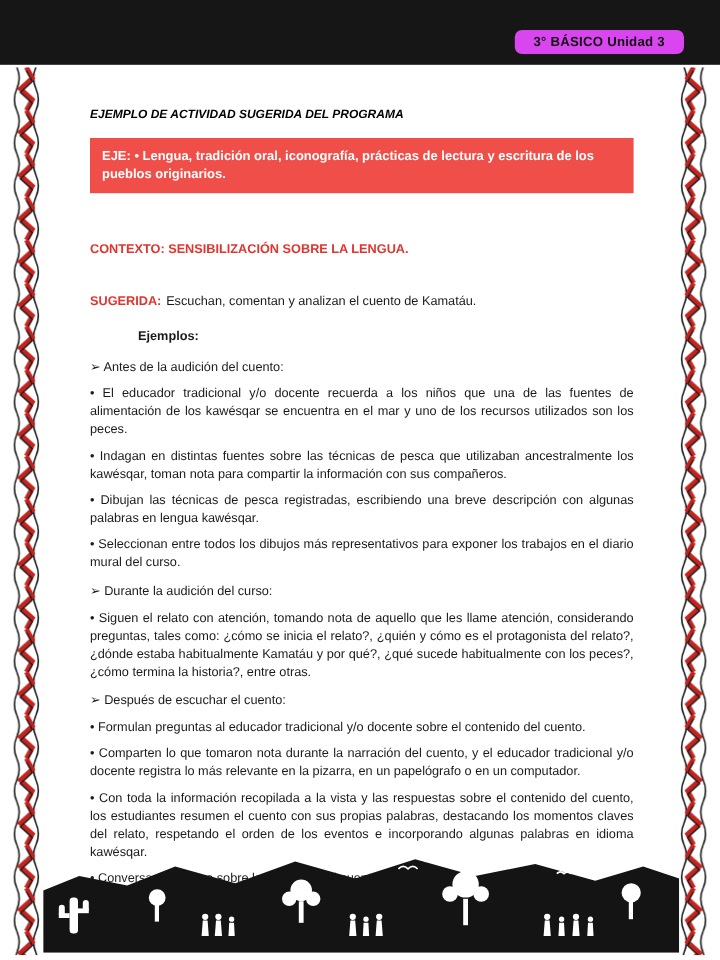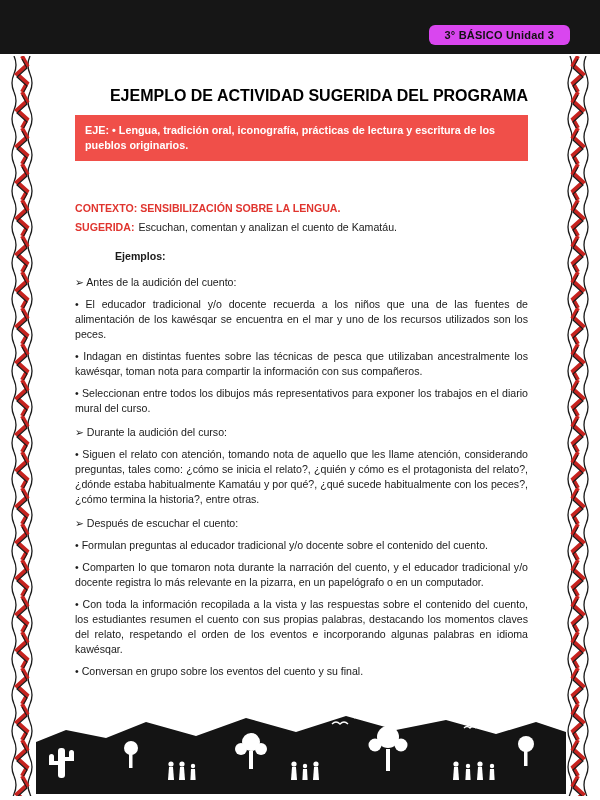--- a/index.html
+++ b/index.html
@@ -11,26 +11,26 @@
   .badge { position:absolute; right:30px; top:25px; background:#d946ef; border-radius:6px;
            padding:4px 16px; font-size:11px; font-weight:bold; color:#111; letter-spacing:.2px; }
 
   .border-strip { position:absolute; top:56px; width:26px; height:740px; }
   .border-left  { left:9px; }
   .border-right { right:9px; }
 
   .content { position:absolute; left:75px; top:88px; width:453px; color:#1a1a1a;
              font-size:10.6px; line-height:15px; }
   .content p { text-align:justify; }
-  .title { text-align:right; font-weight:bold; font-size:16px; margin-bottom:12px; color:#000; }
+  .title { text-align:left; font-weight:bold; font-size:10px; margin-bottom:12px; color:#000;font-style:italic; }
   .banner { background:#f04f49; color:#ffffff; font-weight:bold; font-size:10.8px;
             padding:8px 10px; line-height:15px; margin-bottom:40px; text-align:left; }
   .red  { color:#e0352f; }
   .bold { font-weight:bold; }
-  .mb12 { margin-bottom:4px; }
+  .mb12 { margin-bottom:28px; }
   .mb14 { margin-bottom:14px; }
   .mb11 { margin-bottom:11px;padding-left:40px; }
   .mb9  { margin-bottom:9px; }
   .mb7  { margin-bottom:7px; }
   .label-gap { margin-right:4px; }
 
   .footer { position:absolute; left:36px; right:36px; bottom:6px; height:88px; }
 </style>
 </head>
 <body>
@@ -75,20 +75,21 @@
 
     <p class="red bold mb12">CONTEXTO: SENSIBILIZACIÓN SOBRE LA LENGUA.</p>
 
     <p class="mb14"><span class="red bold label-gap">SUGERIDA:</span><span>Escuchan, comentan y analizan el cuento de Kamatáu.</span></p>
 
     <p class="bold mb11">Ejemplos:</p>
 
     <p class="mb7">➢ Antes de la audición del cuento:</p>
     <p class="mb7">• El educador tradicional y/o docente recuerda a los niños que una de las fuentes de alimentación de los kawésqar se encuentra en el mar y uno de los recursos utilizados son los peces.</p>
     <p class="mb7">• Indagan en distintas fuentes sobre las técnicas de pesca que utilizaban ancestralmente los kawésqar, toman nota para compartir la información con sus compañeros.</p>
+    <p class="mb7">• Dibujan las técnicas de pesca registradas, escribiendo una breve descripción con algunas palabras en lengua kawésqar.</p>
     <p class="mb9">• Seleccionan entre todos los dibujos más representativos para exponer los trabajos en el diario mural del curso.</p>
 
     <p class="mb7">➢ Durante la audición del curso:</p>
     <p class="mb9">• Siguen el relato con atención, tomando nota de aquello que les llame atención, considerando preguntas, tales como: ¿cómo se inicia el relato?, ¿quién y cómo es el protagonista del relato?, ¿dónde estaba habitualmente Kamatáu y por qué?, ¿qué sucede habitualmente con los peces?, ¿cómo termina la historia?, entre otras.</p>
 
     <p class="mb7">➢ Después de escuchar el cuento:</p>
     <p class="mb7">• Formulan preguntas al educador tradicional y/o docente sobre el contenido del cuento.</p>
     <p class="mb7">• Comparten lo que tomaron nota durante la narración del cuento, y el educador tradicional y/o docente registra lo más relevante en la pizarra, en un papelógrafo o en un computador.</p>
     <p class="mb7">• Con toda la información recopilada a la vista y las respuestas sobre el contenido del cuento, los estudiantes resumen el cuento con sus propias palabras, destacando los momentos claves del relato, respetando el orden de los eventos e incorporando algunas palabras en idioma kawésqar.</p>
     <p class="mb7">• Conversan en grupo sobre los eventos del cuento y su final.</p>

